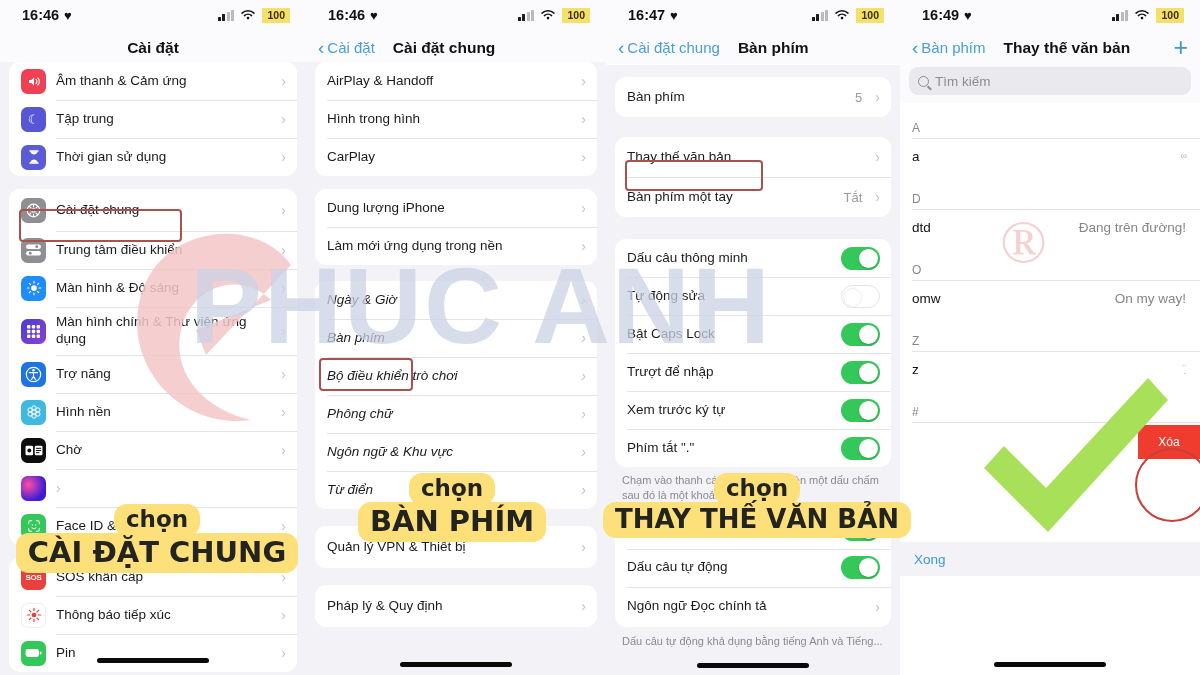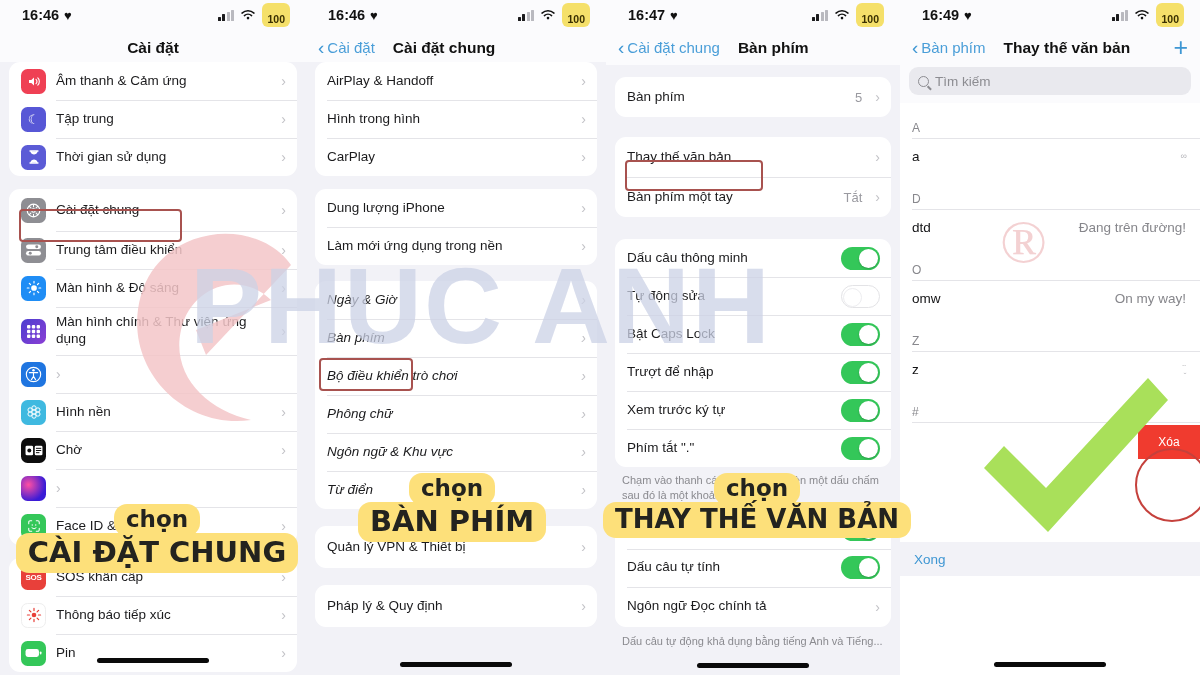--- a/index.html
+++ b/index.html
@@ -52,22 +52,22 @@
   .sb-time { display: flex; align-items: center; gap: 5px; }
   .sb-heart { font-size: 13px; }
   .sb-right { margin-left: auto; display: flex; align-items: center; gap: 6px; }
   .sig { display: flex; align-items: flex-end; gap: 1.5px; height: 11px; }
   .sig i { display: block; width: 3px; background: #1c1c1e; border-radius: .5px; }
   .sig i:nth-child(1) { height: 4px; }
   .sig i:nth-child(2) { height: 6.5px; }
   .sig i:nth-child(3) { height: 9px; background:#b9b9bf; }
   .sig i:nth-child(4) { height: 11px; background:#b9b9bf; }
   .batt {
-    background: #f5e06a; color: #3a3000; border-radius: 6px;
-    font-size: 10.5px; font-weight: 700; padding: 10px 5px 1px 5px; line-height: 13px;
+    background: #f5e06a; color: #3a3000; border-radius: 0;
+    font-size: 10.5px; font-weight: 700; padding: 1px 5px 1px 5px; line-height: 13px;
   }
 
   
   .navbar {
     height: 35px; background: #fbfbfd; position: relative;
     display: flex; align-items: center; padding: 0 12px;
   }
   .nav-back {
     display: flex; align-items: center; gap: 3px;
     color: #4a9ed8; font-size: 15px; white-space: nowrap;
@@ -309,20 +309,21 @@
             <span class="chev">›</span>
           </div>
           <div class="row">
             <span class="appicon ic-access">
               <svg width="17" height="17" viewBox="0 0 18 18">
                   <circle cx="9" cy="9" r="7.6" fill="none" stroke="#fff" stroke-width="1.2"></circle>
                   <circle cx="9" cy="4.6" r="1.3" fill="#fff"></circle>
                   <path d="M4.6 7h8.8M9 7v4M9 11l-2.2 3.4M9 11l2.2 3.4" stroke="#fff" stroke-width="1.2" stroke-linecap="round" fill="none"></path>
                 </svg>
             </span>
+            <span class="lbl">Trợ năng</span>
             <span class="chev">›</span>
           </div>
           <div class="row">
             <span class="appicon ic-wall">
               <svg width="16" height="16" viewBox="0 0 18 18">
                   <g fill="none" stroke="#fff" stroke-width="1.1">
                     <circle cx="9" cy="9" r="2.4"></circle>
                     <circle cx="9" cy="4.4" r="2.4"></circle>
                     <circle cx="9" cy="13.6" r="2.4"></circle>
                     <circle cx="4.6" cy="6.7" r="2.4"></circle>
@@ -600,21 +601,21 @@
         <div class="footnote">Chạm vào thanh cách hai lần sẽ chèn một dấu chấm sau đó là một khoảng trống.</div>
 
         <div class="group" style="margin-bottom:5px;">
           <div class="row noicon">
             <span class="lbl">Bật Đọc chính tả</span>
             <span class="tgl on">
                 <span class="knob"></span>
               </span>
           </div>
           <div class="row noicon">
-            <span class="lbl">Dấu câu tự tính</span>
+            <span class="lbl">Dấu câu tự động</span>
             <span class="tgl on">
                 <span class="knob"></span>
               </span>
           </div>
           <div class="row noicon" style="min-height:40px;">
             <span class="lbl">Ngôn ngữ Đọc chính tả</span>
             <span class="chev">›</span>
           </div>
         </div>
 

